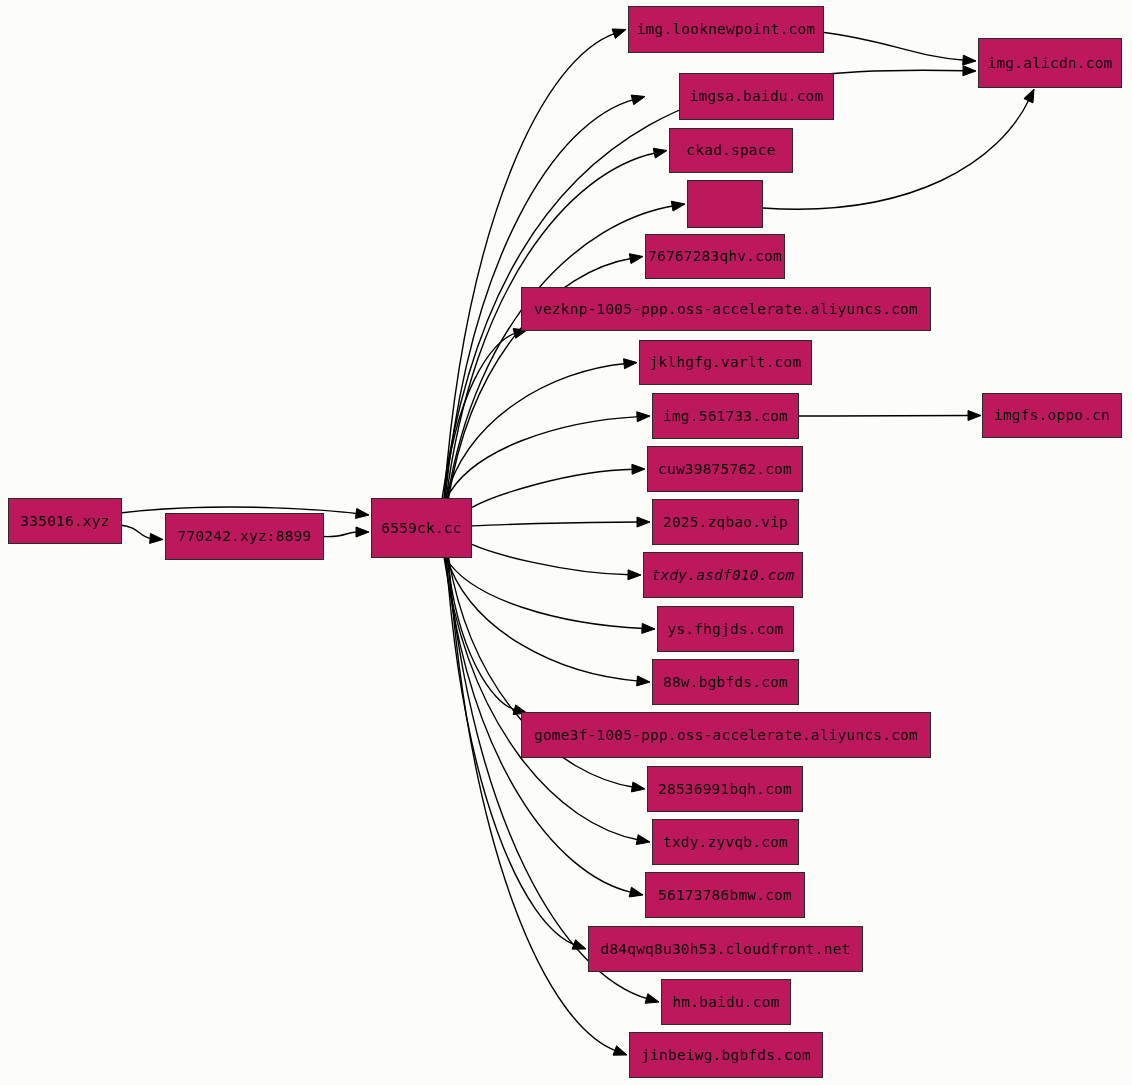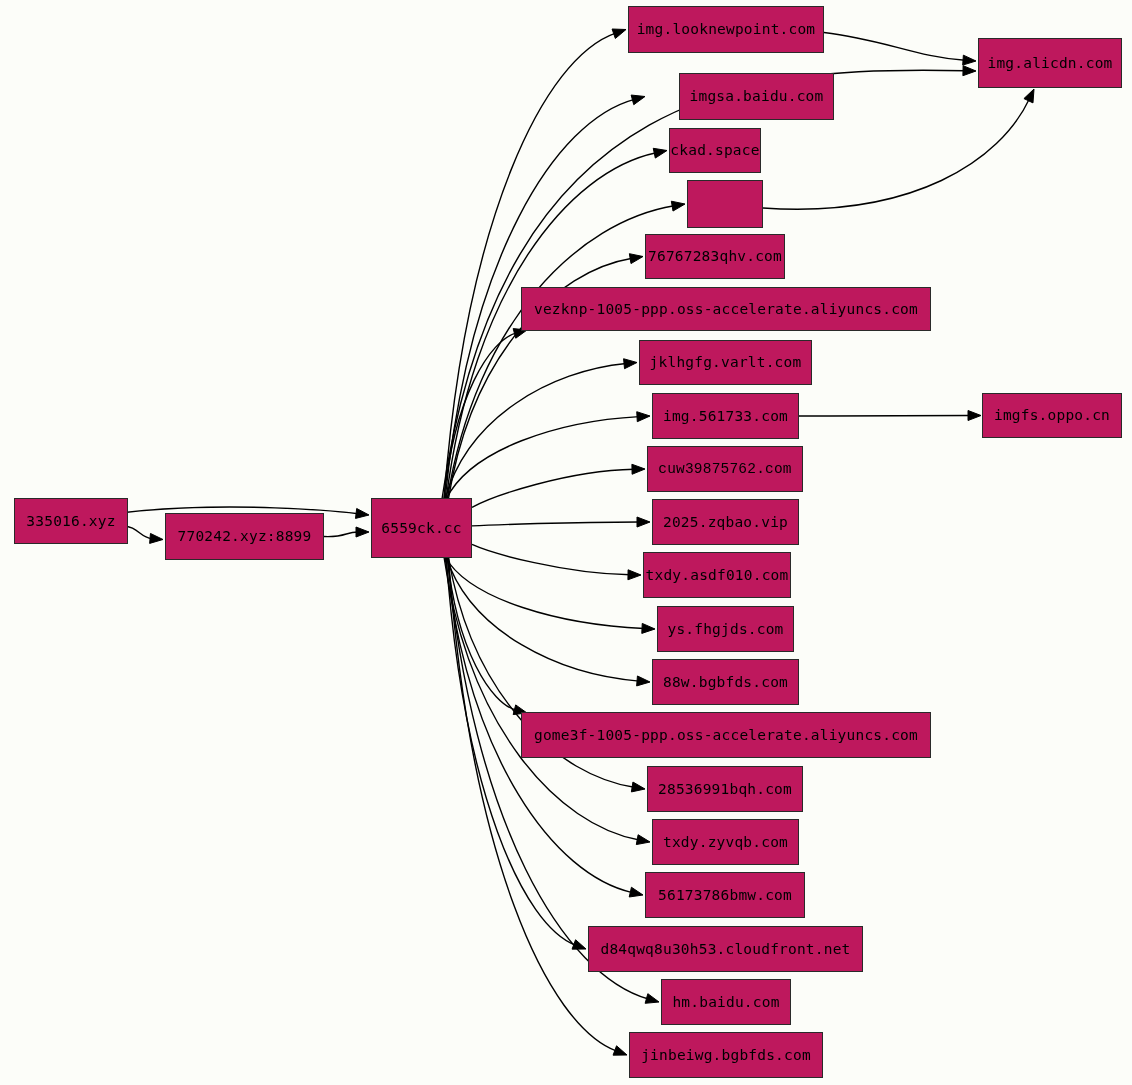--- a/index.html
+++ b/index.html
@@ -108,66 +108,66 @@
         <path d="M824,32.5 C884,39.5 916,57 965.0243632635774,60.26829088423849"></path>
         <polygon points="976,61 962.6961978952452,65.12417865247399 963.361388000483,55.1463270739079" class="arrowhead"></polygon>
         <path d="M763,208 C913,218 1000,161 1029.302930640514,98.9467351142059"></path>
         <polygon points="1034,89 1032.9701612634283,102.89026393473702 1023.9276747959683,98.62020088065873" class="arrowhead"></polygon>
         <path d="M799,416 C859,416 922,415.5 970,415.5"></path>
         <polygon points="981,415.5 968,420.5 968,410.5" class="arrowhead"></polygon>
       </g>
   </svg>
 
   <div id="nodes-group">
-      <div class="node" style="left: 14px; top: 498px; width: 114px; height: 46px;">
+      <div class="node" style="left: 8px; top: 498px; width: 114px; height: 46px;">
         <span class="node-label">335016.xyz</span>
       </div>
       <div class="node" style="left: 165px; top: 513px; width: 159px; height: 47px;">
         <span class="node-label">770242.xyz:8899</span>
       </div>
       <div class="node" style="left: 371px; top: 498px; width: 101px; height: 60px;">
         <span class="node-label">6559ck.cc</span>
       </div>
       <div class="node" style="left: 628px; top: 6px; width: 196px; height: 47px;">
         <span class="node-label">img.looknewpoint.com</span>
       </div>
       <div class="node" style="left: 978px; top: 38px; width: 144px; height: 50px;">
         <span class="node-label">img.alicdn.com</span>
       </div>
       <div class="node" style="left: 647px; top: 73px; width: 155px; height: 47px; margin-left: 32px;">
         <span class="node-label">imgsa.baidu.com</span>
       </div>
-      <div class="node" style="left: 669px; top: 128px; width: 92px; height: 45px;">
+      <div class="node" style="left: 669px; top: 128px; width: 124px; height: 45px;">
         <span class="node-label">ckad.space</span>
       </div>
       <div class="node" style="left: 687px; top: 180px; width: 76px; height: 48px;">
         <span class="node-label"></span>
       </div>
       <div class="node" style="left: 645px; top: 234px; width: 140px; height: 45px;">
         <span class="node-label">76767283qhv.com</span>
       </div>
       <div class="node" style="left: 521px; top: 287px; width: 410px; height: 44px;">
         <span class="node-label">vezknp-1005-ppp.oss-accelerate.aliyuncs.com</span>
       </div>
       <div class="node" style="left: 639px; top: 340px; width: 173px; height: 45px;">
         <span class="node-label">jklhgfg.varlt.com</span>
       </div>
       <div class="node" style="left: 652px; top: 393px; width: 147px; height: 46px;">
         <span class="node-label">img.561733.com</span>
       </div>
       <div class="node" style="left: 982px; top: 393px; width: 140px; height: 45px;">
         <span class="node-label">imgfs.oppo.cn</span>
       </div>
-      <div class="node" style="left: 647px; top: 446px; width: 156px; height: 46px; font-family: Liberation Mono, monospace;">
+      <div class="node" style="left: 647px; top: 446px; width: 156px; height: 46px;">
         <span class="node-label">cuw39875762.com</span>
       </div>
       <div class="node" style="left: 652px; top: 499px; width: 147px; height: 46px;">
         <span class="node-label">2025.zqbao.vip</span>
       </div>
-      <div class="node" style="left: 643px; top: 552px; width: 148px; height: 46px;">
+      <div class="node" style="left: 643px; top: 552px; width: 160px; height: 46px; font-style: italic;">
         <span class="node-label">txdy.asdf010.com</span>
       </div>
       <div class="node" style="left: 657px; top: 606px; width: 137px; height: 46px;">
         <span class="node-label">ys.fhgjds.com</span>
       </div>
       <div class="node" style="left: 652px; top: 659px; width: 147px; height: 46px;">
         <span class="node-label">88w.bgbfds.com</span>
       </div>
       <div class="node" style="left: 521px; top: 712px; width: 410px; height: 46px;">
         <span class="node-label">gome3f-1005-ppp.oss-accelerate.aliyuncs.com</span>

